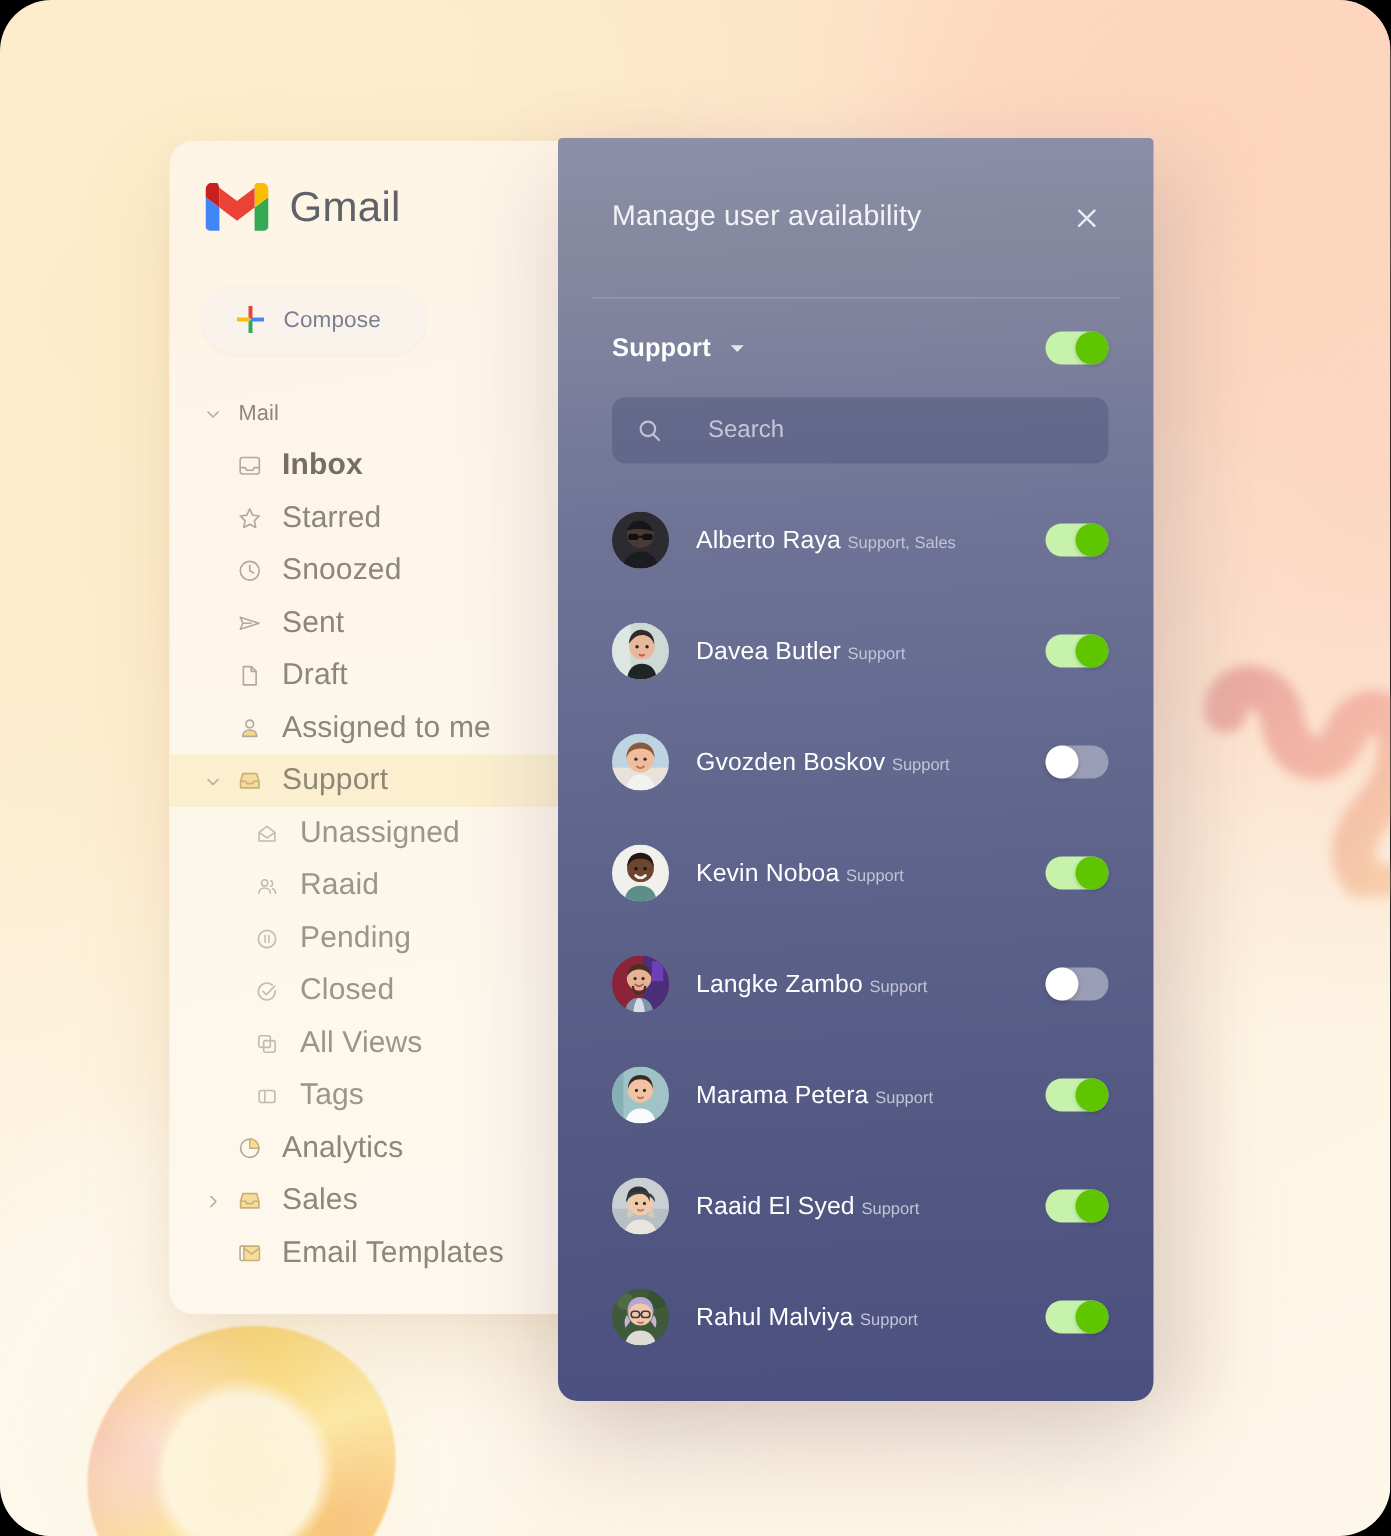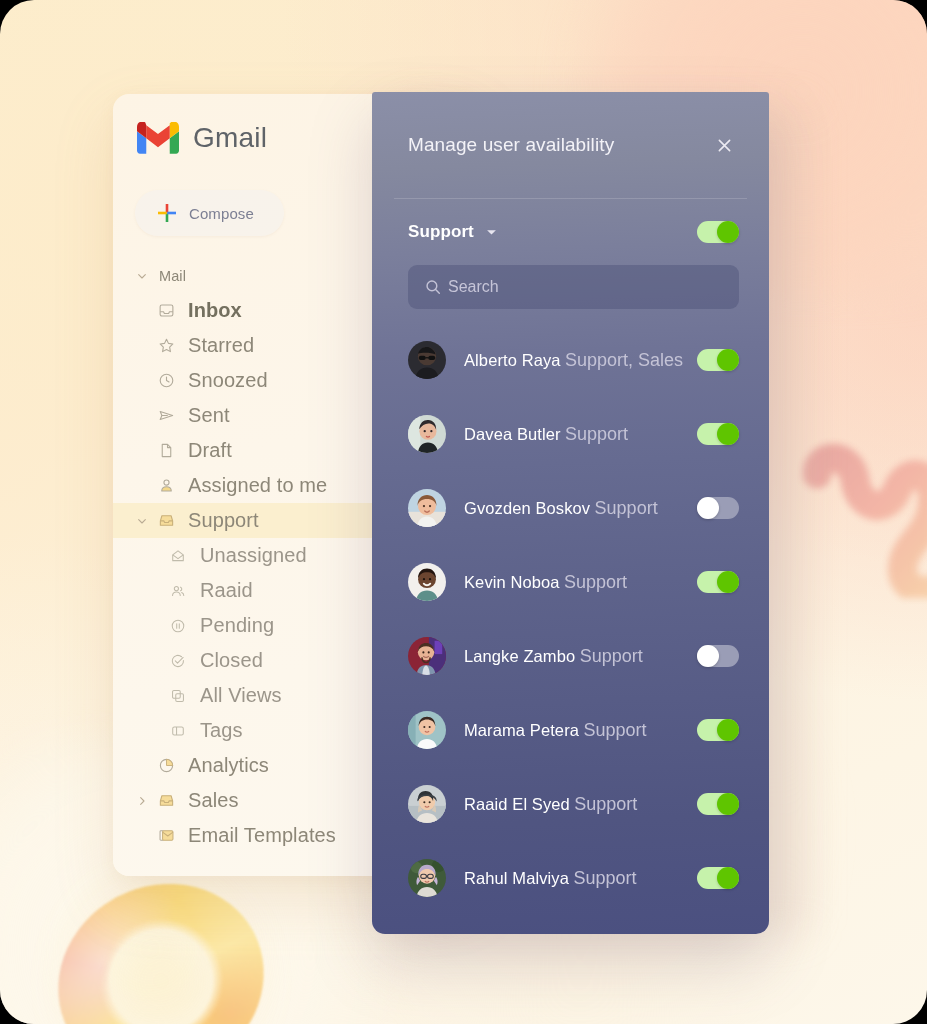--- a/index.html
+++ b/index.html
@@ -300,21 +300,21 @@
   .toggle.off .knob { left: 0;  background: #ffffff; box-shadow: 0 1px 3px rgba(0,0,0,.20); }
 
   
   .search-wrap {
     margin: 22px 30px 0 36px;
     height: 44px;
     border-radius: 9px;
     background: rgba(74,78,116,0.42);
     display: flex;
     align-items: center;
-    gap: 6px;
+    gap: 30px;
     padding: 0 16px;
   }
   .search-icon { color: #c3c2d6; display: flex; flex: 0 0 auto; }
   .search-icon svg { display: block; }
   .search-input {
     flex: 1 1 auto;
     background: transparent;
     border: none;
     outline: none;
     font-family: inherit;
@@ -348,21 +348,21 @@
     min-width: 0;
   }
   .user-name {
     font-size: 16.5px;
     color: #ffffff;
     letter-spacing: .1px;
     line-height: 1.25;
     white-space: nowrap;
   }
   .user-role {
-    font-size: 18px;
+    font-size: 11px;
     color: #c4c3d6;
     line-height: 1.45;
     white-space: nowrap;
   }
 </style>
 </head>
 <body>
 
 <div class="page">
 

